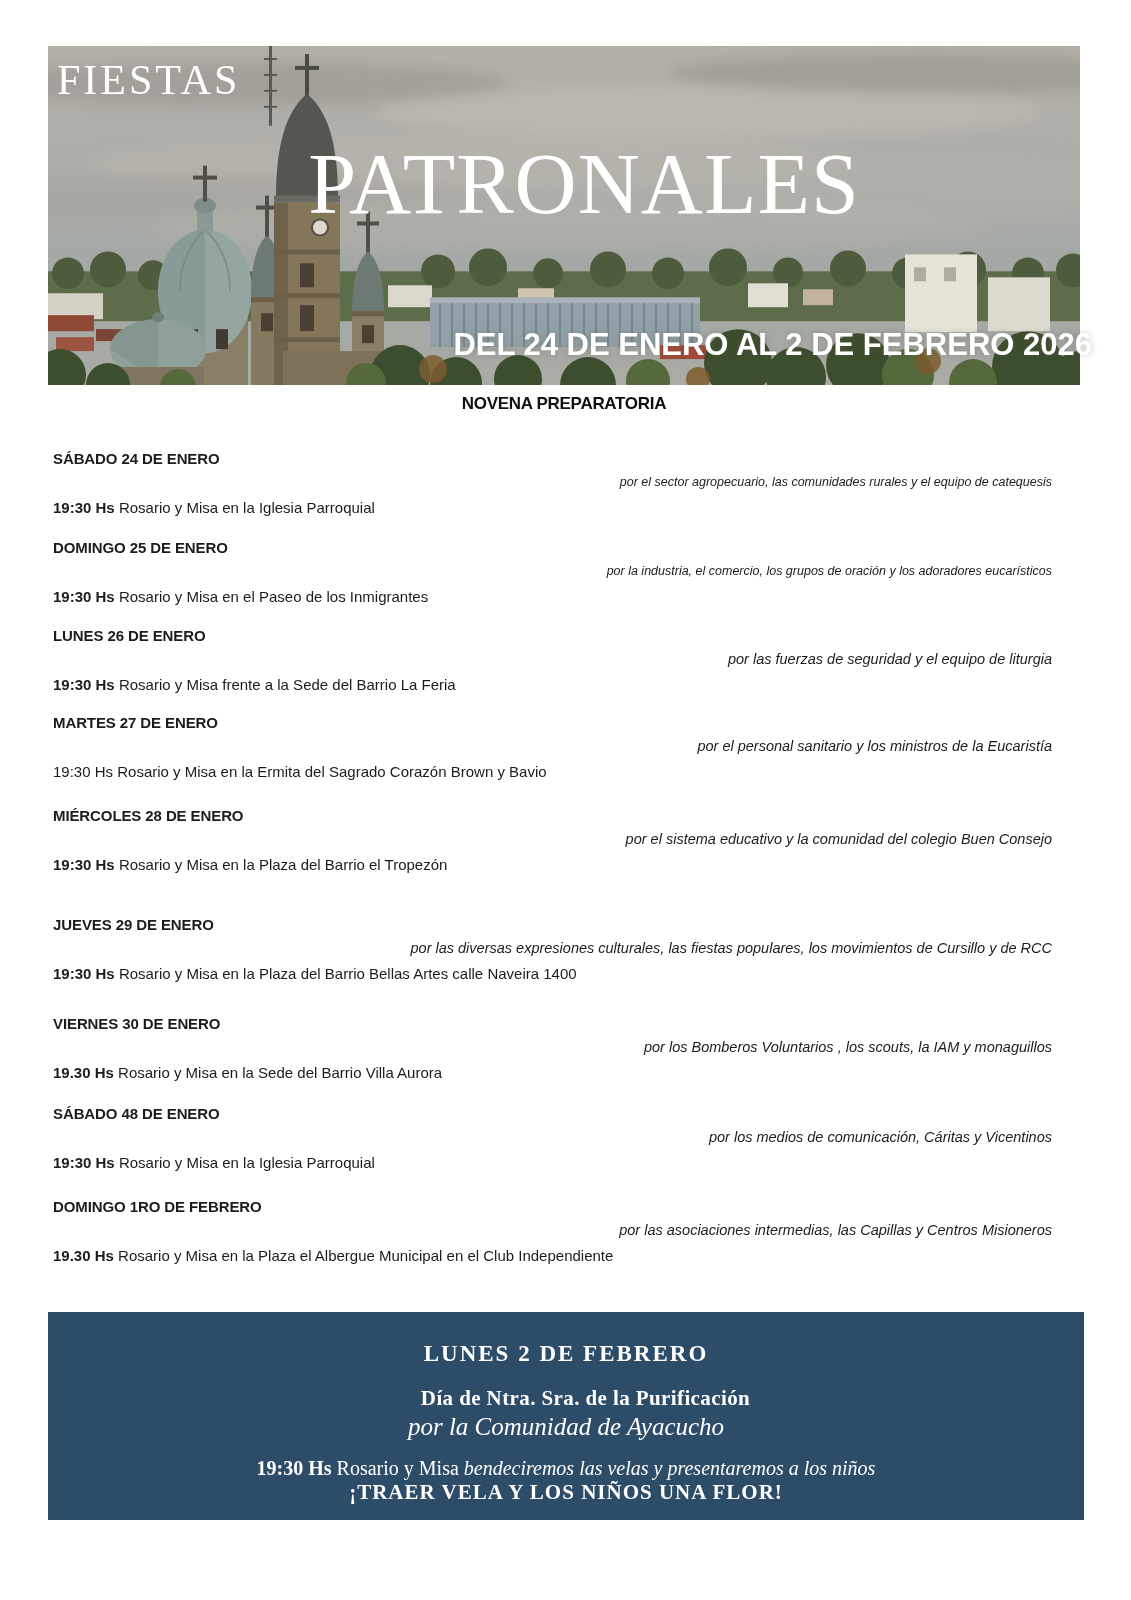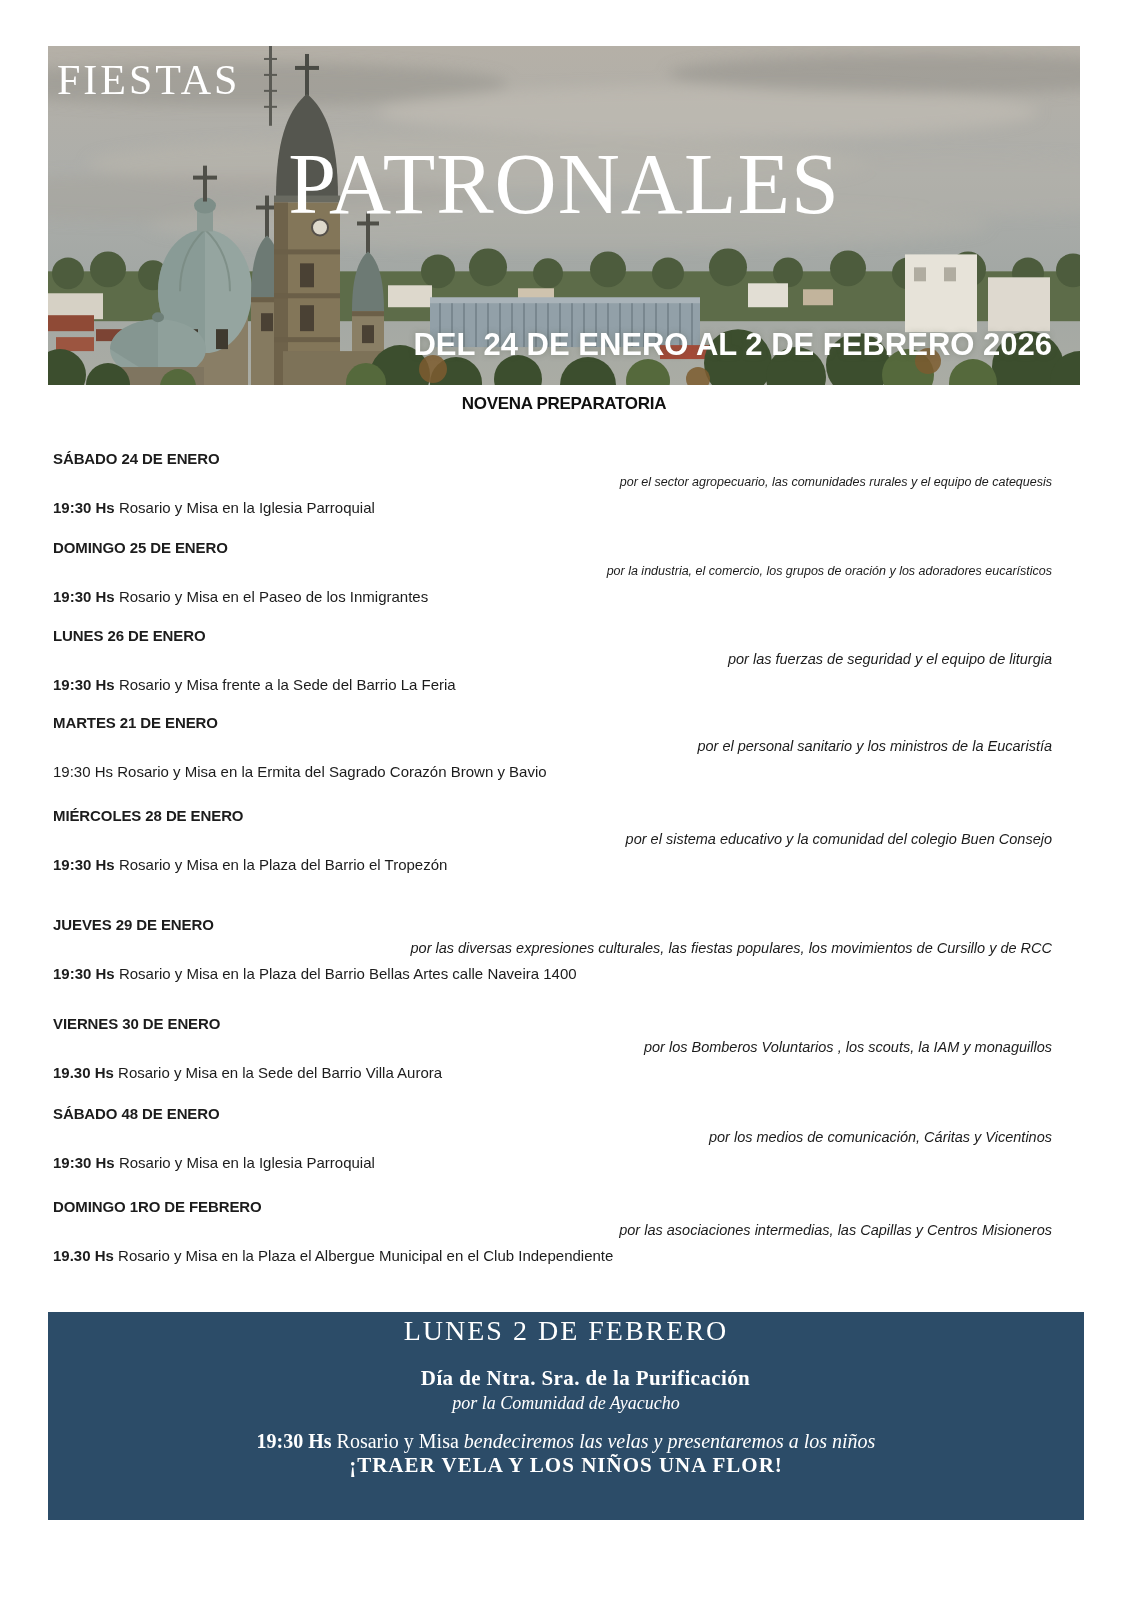--- a/index.html
+++ b/index.html
@@ -3,21 +3,21 @@
 <meta charset="utf-8">
 <style>
   html,body{margin:0;padding:0;background:#ffffff;}
   .page{
     position:relative; width:1131px; height:1600px; background:#ffffff;
     font-family:"Liberation Sans", sans-serif; color:#1c1c1c; overflow:hidden;
   }
 
   
   .hero{
-    position:absolute; left:48px; top:46px; width:1032px; height:339px; overflow:hidden;
+    position:absolute; left:48px; top:46px; width:1032px; height:339px; overflow:hidden;padding-left:40px;
   }
   .hero svg{position:absolute; inset:0; display:block;}
   .hero-word-small{
     position:absolute; left:9px; top:10px;
     font-family:"Liberation Serif", serif; font-size:42px; font-weight:400;
     color:#ffffff; letter-spacing:3px;
   }
   .hero-word-big{
     position:absolute; left:0; right:0; top:88px; text-align:center;
     font-family:"Liberation Serif", serif; font-size:86px; font-weight:400;
@@ -46,23 +46,23 @@
 
   .e0{top:450px}.e1{top:539px}.e2{top:627px}.e3{top:714px}.e4{top:807px}
   .e5{top:916px}.e6{top:1015px}.e7{top:1105px}.e8{top:1198px}
 
   
   .footer{
     position:absolute; left:48px; top:1312px; width:1036px; height:208px;
     background:#2c4c68; color:#ffffff; text-align:center;
     font-family:"Liberation Serif", serif;
   }
-  .footer-title{margin-top:3px; font-size:28px; font-weight:400; letter-spacing:2px;}
+  .footer-title{margin-top:29px; font-size:23px; font-weight:700; letter-spacing:2px;}
   .footer-subtitle{margin-top:19px; font-size:21px; font-weight:700; letter-spacing:0.4px;padding-left:39px;}
-  .footer-ded{margin-top:2px; font-size:18px; font-style:italic;}
+  .footer-ded{margin-top:2px; font-size:25px; font-style:italic;}
   .footer-time-line{margin-top:16px; font-size:20px;}
   .footer-time-line .t{font-weight:700;}
   .footer-time-line .it{font-style:italic;}
   .footer-warning{margin-top:0; font-size:21px; font-weight:700; letter-spacing:1px;}
 </style>
 </head>
 <body>
 
 <div class="page">
 
@@ -284,21 +284,21 @@
       <div class="entry-evt"><span class="evt-time">19:30 Hs</span><span> Rosario y Misa en el Paseo de los Inmigrantes</span></div>
     </div>
 
     <div class="entry e2">
       <div class="entry-day">LUNES 26 DE ENERO</div>
       <div class="entry-ded">por las fuerzas de seguridad y el equipo de liturgia</div>
       <div class="entry-evt"><span class="evt-time">19:30 Hs</span><span> Rosario y Misa frente a la Sede del Barrio La Feria</span></div>
     </div>
 
     <div class="entry e3">
-      <div class="entry-day">MARTES 21 DE ENERO</div>
+      <div class="entry-day">MARTES 27 DE ENERO</div>
       <div class="entry-ded">por el personal sanitario y los ministros de la Eucaristía</div>
       <div class="entry-evt"><span class="evt-time plain">19:30 Hs</span><span> Rosario y Misa en la Ermita del Sagrado Corazón Brown y Bavio</span></div>
     </div>
 
     <div class="entry e4">
       <div class="entry-day">MIÉRCOLES 28 DE ENERO</div>
       <div class="entry-ded">por el sistema educativo y la comunidad del colegio Buen Consejo</div>
       <div class="entry-evt"><span class="evt-time">19:30 Hs</span><span> Rosario y Misa en la Plaza del Barrio el Tropezón</span></div>
     </div>
 

